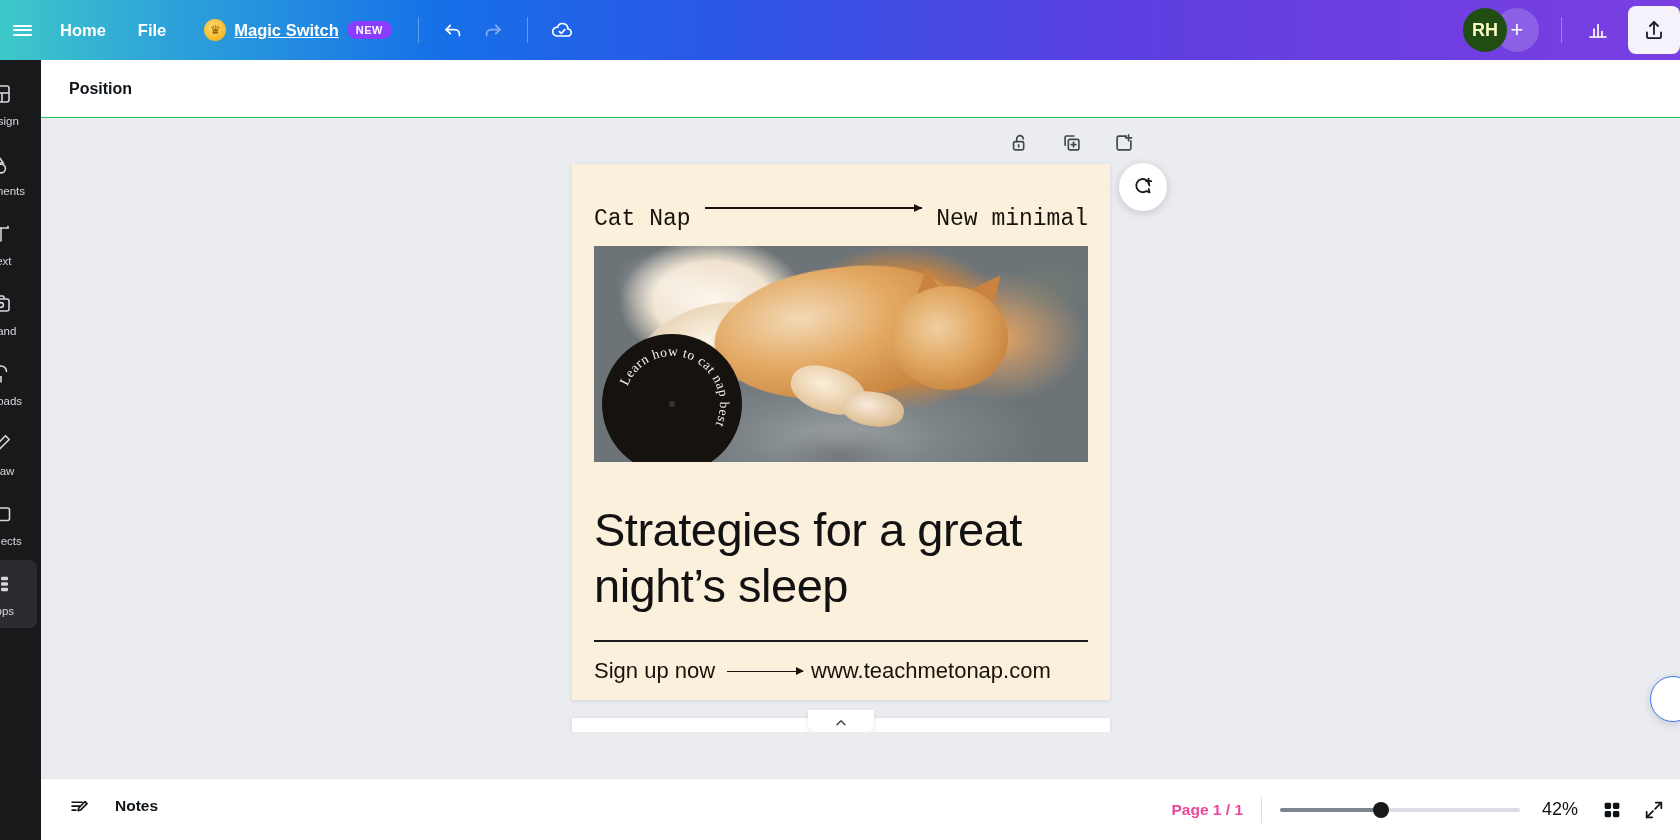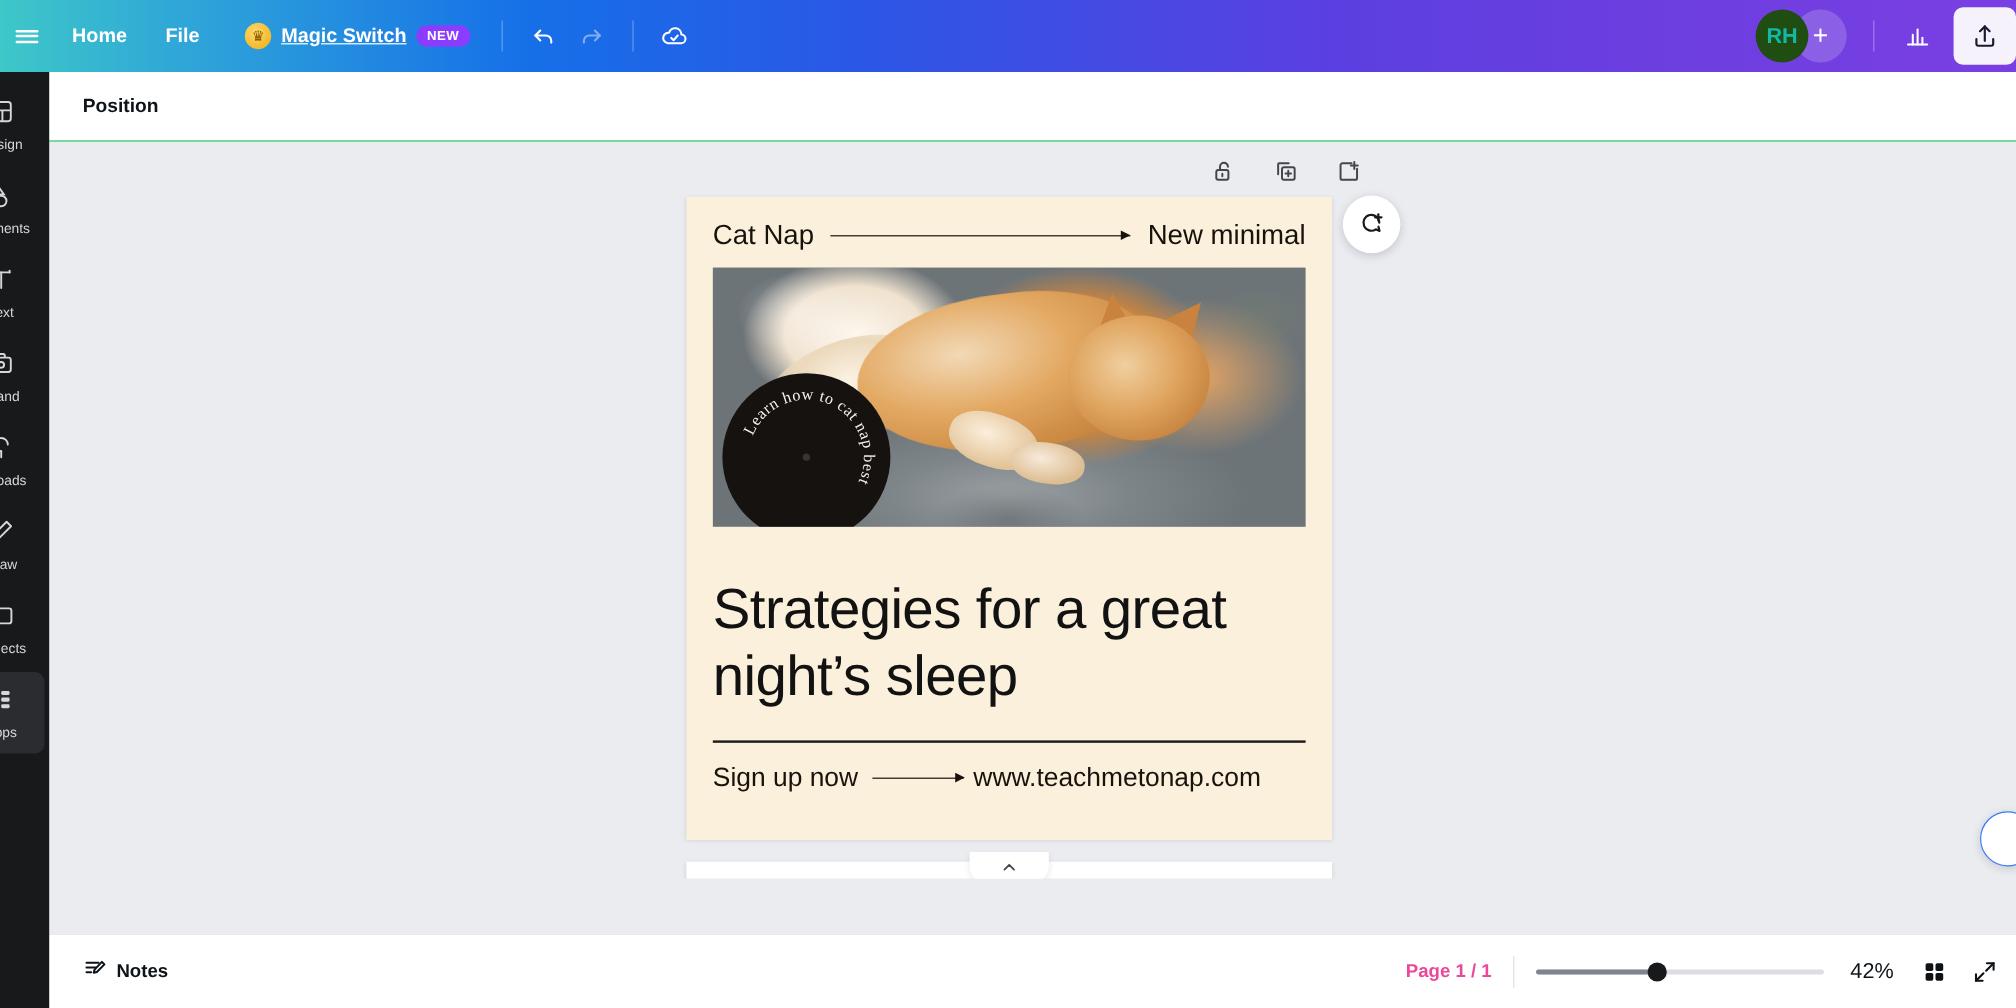--- a/index.html
+++ b/index.html
@@ -72,21 +72,21 @@
     color: #fff; font-size: 16px; font-weight: 500;
     white-space: nowrap; cursor: text;
     padding: 6px 10px; border-radius: 5px;
   }
 
   .spacer { flex: 1 1 auto; }
 
   .avatar-group { display: flex; align-items: center; margin-left: 6px; }
   .avatar {
     width: 44px; height: 44px; border-radius: 50%;
-    background: #1f4d12; color: #14b8a6;
+    background: #1f4d12; color: #fef9c3;
     display: flex; align-items: center; justify-content: center;
     font-size: 18px; font-weight: 600; cursor: pointer;
     z-index: 2;
   }
   .add-collab {
     width: 44px; height: 44px; border-radius: 50%;
     background: rgba(255,255,255,0.18);
     margin-left: -12px;
     display: flex; align-items: center; justify-content: center;
     color: #fff; font-size: 22px; font-weight: 300; cursor: pointer;
@@ -179,21 +179,22 @@
     overflow: hidden;
   }
   .card-pad { padding: 18px 22px 0 22px; }
 
   .card-top-row {
     display: flex; align-items: center;
     gap: 0px; margin-bottom: 14px;
   }
   .card-top-text {
     font-size: 23px; color: #18120c; white-space: nowrap;
-    font-family: Liberation Sans, sans-serif;
+    font-family: Liberation Mono, monospace;
+    margin-top: 24px;
   }
   .card-arrow {
     flex: 1 1 auto; height: 12px; position: relative;
     margin: 0 14px;
   }
   .card-arrow:before {
     content: ""; position: absolute; top: 6px; left: 0;
     width: 100%; height: 1.6px; background: #18120c;
   }
   .card-arrow:after {
@@ -336,21 +337,21 @@
   
   .bottombar {
     position: absolute; bottom: 0; left: 41px;
     width: 1639px; height: 62px;
     background: #fff;
     border-top: 1px solid #e3e4e8;
     display: flex; align-items: center;
     z-index: 25;
   }
   .notes-btn {
-    display: flex; align-items: center; gap: 7px;
+    display: flex; align-items: flex-start; gap: 25px;
     margin-left: 16px; padding: 8px 12px;
     border-radius: 6px; cursor: pointer;
   }
   .notes-label { font-size: 15.5px; font-weight: 700; color: #0e1318; }
 
   .page-count {
     font-size: 15.5px; font-weight: 700; color: #ec4899;
     white-space: nowrap;
   }
   .bb-divider {

